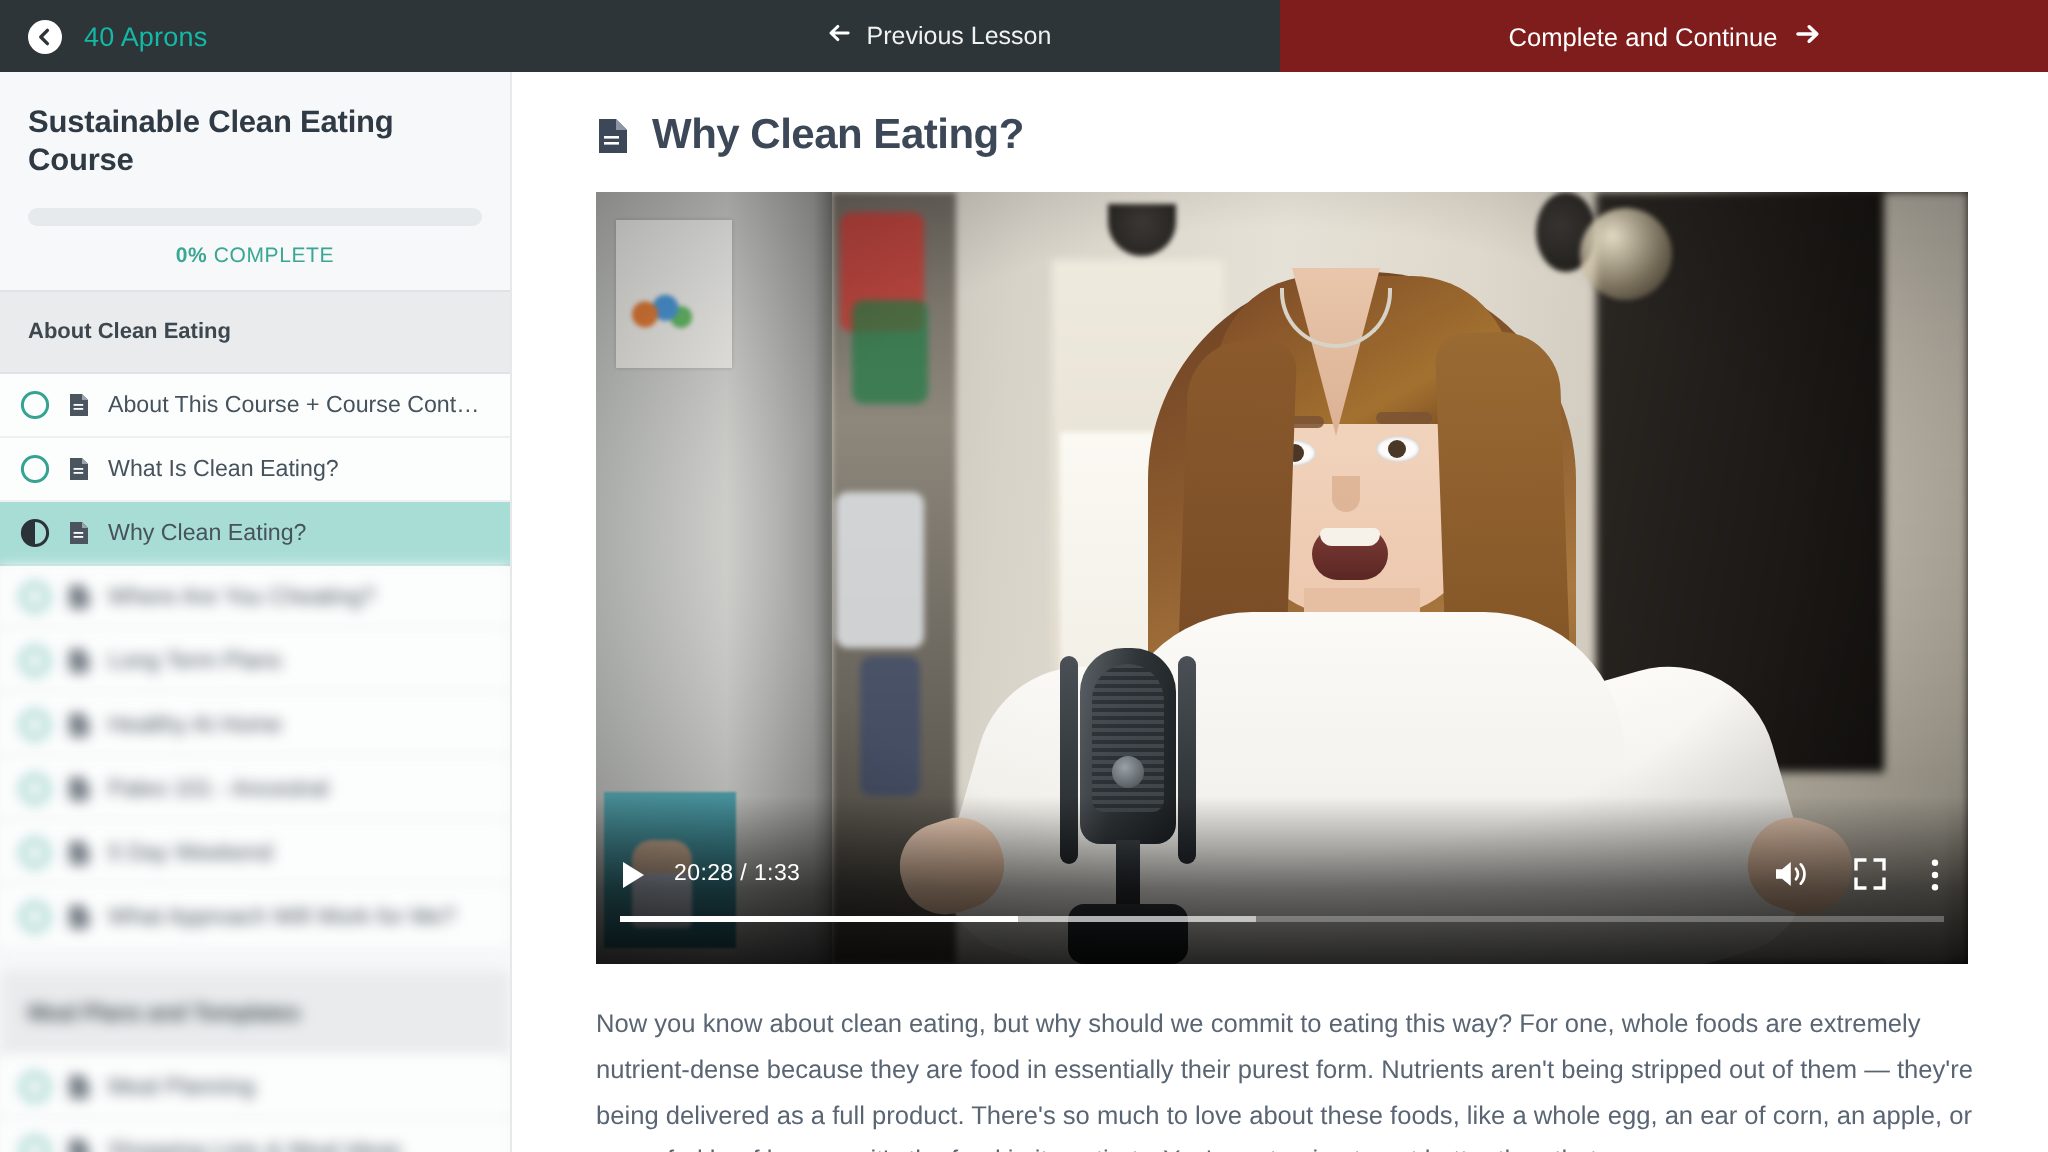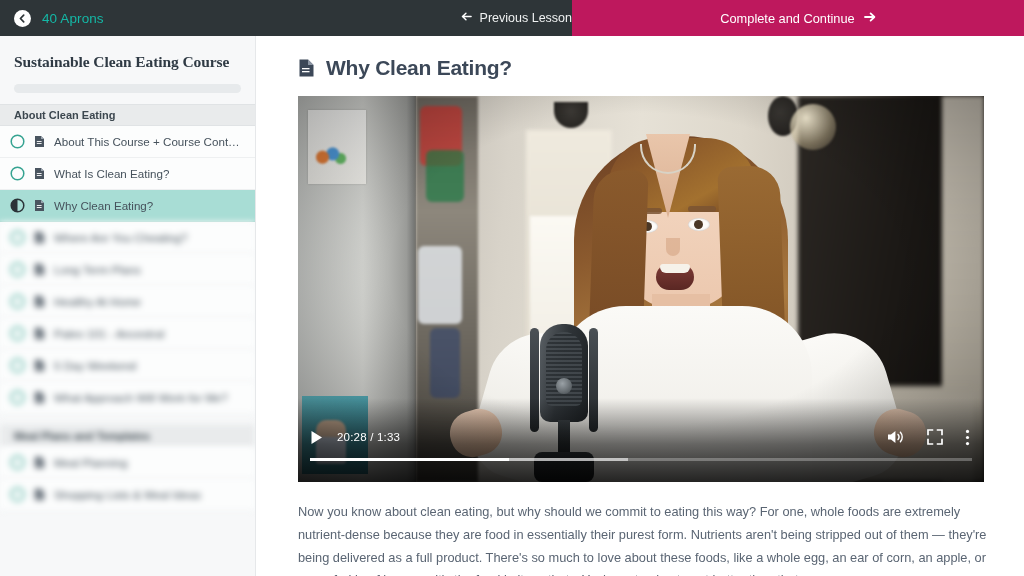--- a/index.html
+++ b/index.html
@@ -41,34 +41,34 @@
   .brand-name {
     font-size: 13.5px;
     letter-spacing: .1px;
     color: #14b8a6;
     white-space: nowrap;
   }
   .prev-wrap {
     flex: 1;
     display: flex;
     align-items: center;
-    justify-content: flex-end;
+    justify-content: center;
   }
   .prev-lesson {
     display: flex;
     align-items: center;
     gap: 8px;
     font-size: 12.5px;
     color: #f0f2f2;
     white-space: nowrap;
   }
   .complete-btn {
-    width: 452px;
+    width: 384px;
     flex-shrink: 0;
-    background: #be185d;
+    background: #7f1d1d;
     display: flex;
     align-items: center;
     justify-content: center;
     gap: 9px;
     font-size: 12.8px;
     color: #ffffff;
     white-space: nowrap;
   }
 
   
@@ -87,21 +87,20 @@
     overflow: hidden;
     position: relative;
   }
   .course-head { padding: 16px 14px 0 14px; }
   .course-title {
     font-size: 15.5px;
     font-weight: bold;
     color: #2f3a44;
     line-height: 1.25;
     letter-spacing: -.1px;
-    font-family: Liberation Serif, serif;
   }
   .progress-track {
     margin-top: 13px;
     height: 9px;
     width: 100%;
     border-radius: 5px;
     background: #e7eaec;
   }
   .progress-fill {
     height: 100%;
@@ -113,21 +112,21 @@
     text-align: center;
     font-size: 10.5px;
     color: #3aa693;
     letter-spacing: .3px;
   }
   .progress-label .pct { font-weight: bold; }
 
   .section-head {
     margin-top: 11px;
     background: #e9ebec;
-    padding: 4px 14px;
+    padding: 14px 14px;
     font-size: 11px;
     font-weight: bold;
     color: #3c474f;
     border-top: 1px solid #e0e3e5;
     border-bottom: 1px solid #e0e3e5;
   }
 
   .lesson {
     display: flex;
     align-items: center;
@@ -477,20 +476,24 @@
   </div>
 </div>
 
 <div class="shell">
 
   <aside class="sidebar">
     <div class="course-head">
       <div class="course-title">Sustainable Clean Eating Course</div>
       <div class="progress-track">
         <div class="progress-fill" id="progfill" style="width: 0%;"></div>
+      </div>
+      <div class="progress-label">
+        <span class="pct">0%</span>
+        <span>COMPLETE</span>
       </div>
     </div>
     <div id="sections">
         <div class="section-head">About Clean Eating</div>
         <div class="lesson">
           <span class="status">
             <svg width="15" height="15" viewBox="0 0 15 15">
               <circle cx="7.5" cy="7.5" r="6.3" fill="none" stroke="#35a391" stroke-width="1.5"></circle>
             </svg>
           </span>

